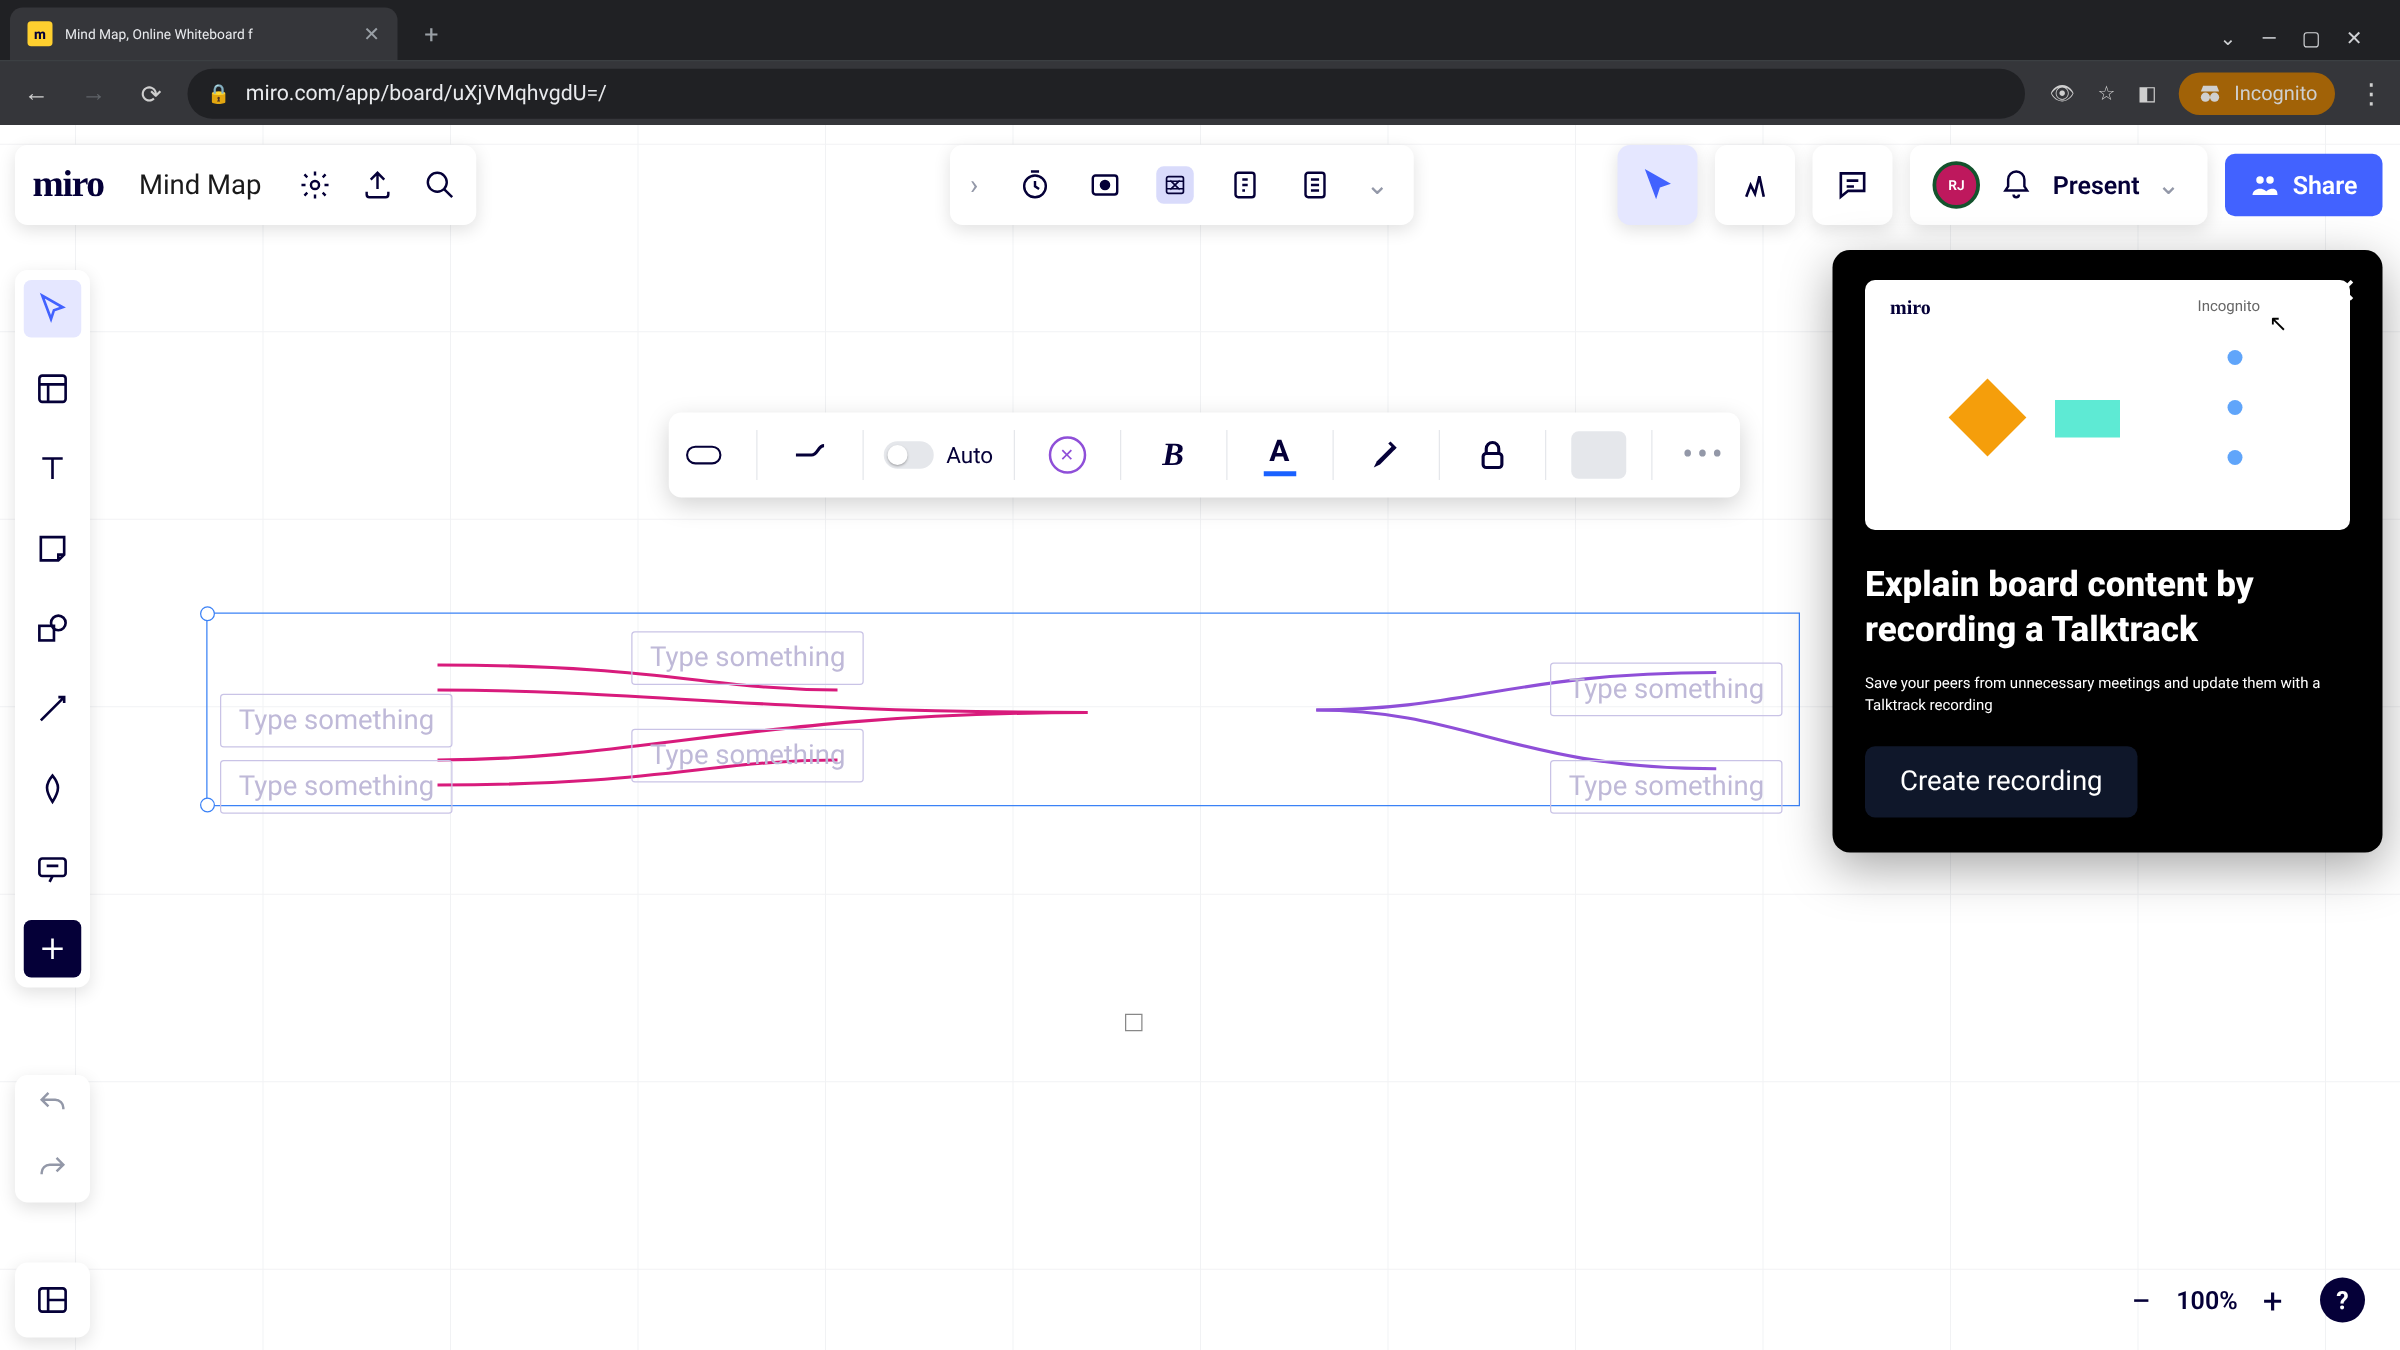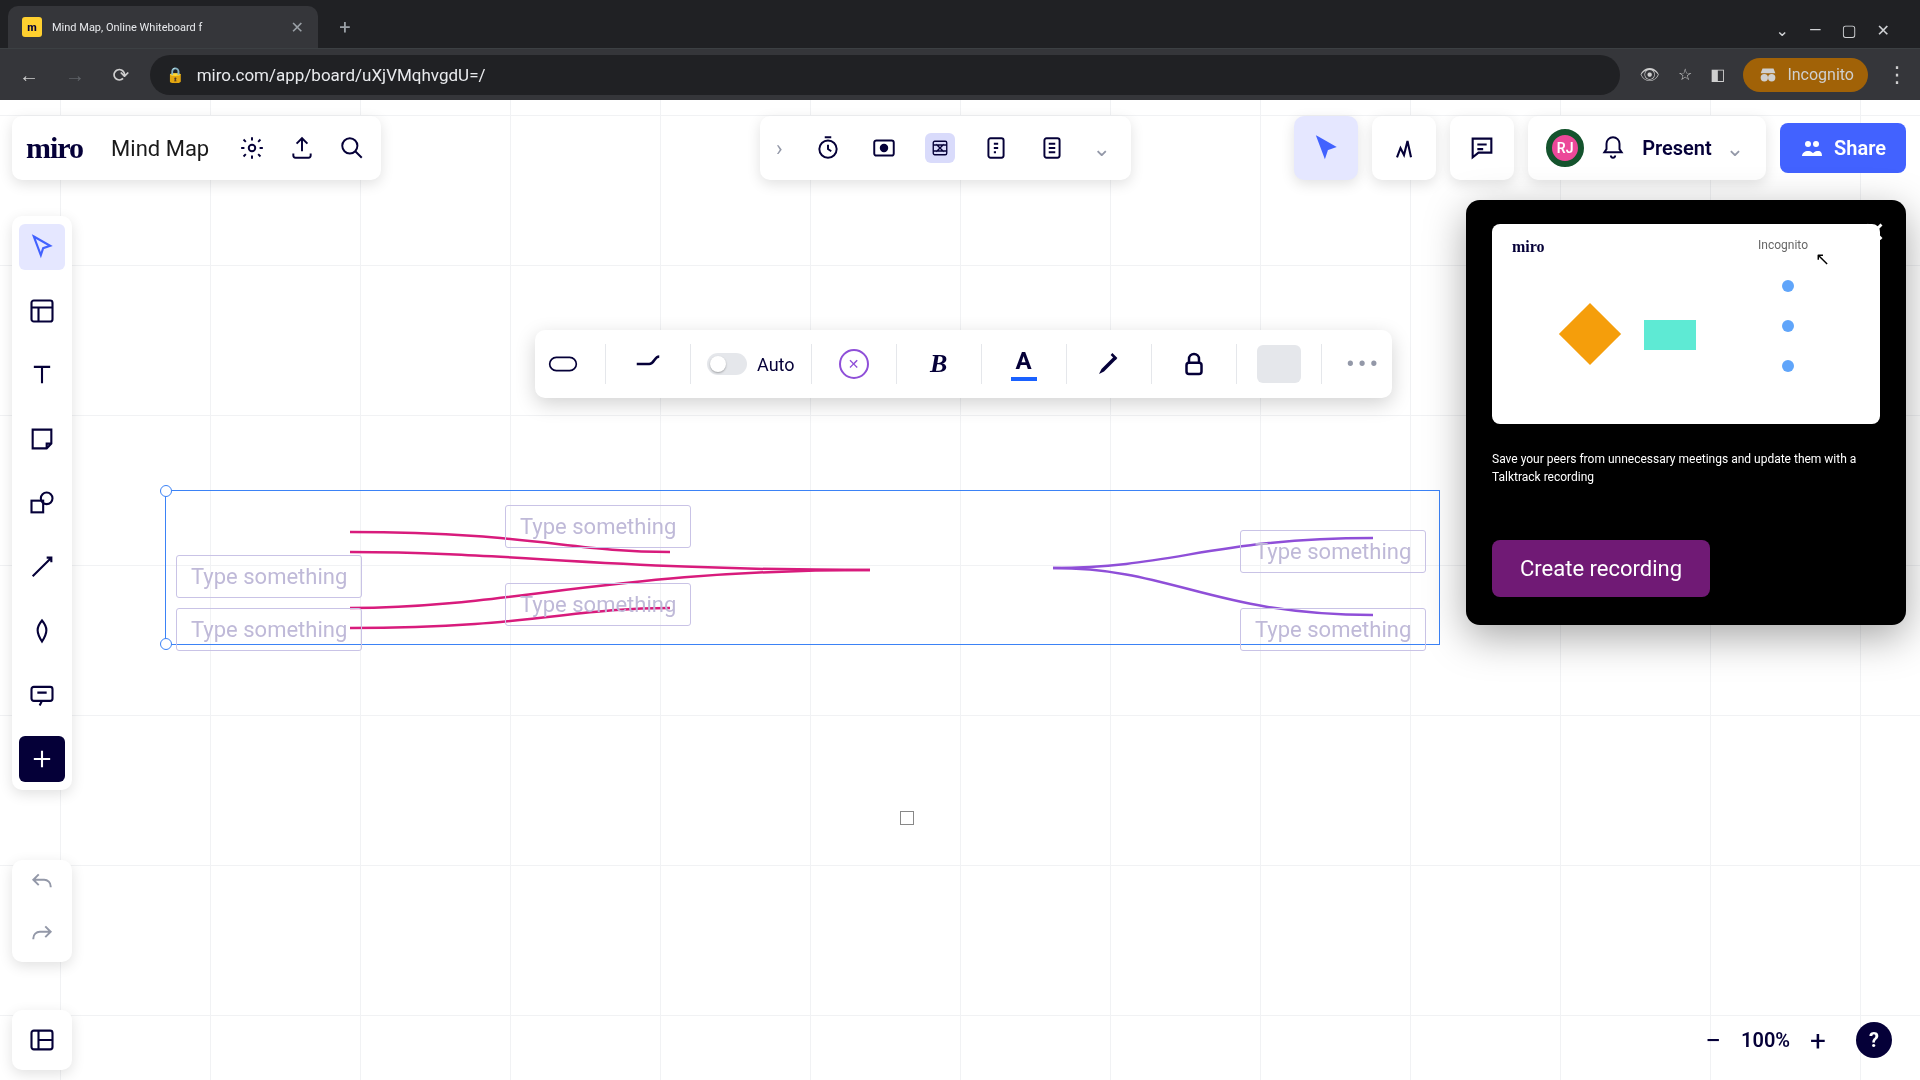--- a/index.html
+++ b/index.html
@@ -43,21 +43,21 @@
 
 .topbar-center { position:absolute; top:16px; left:760px; height:64px; background:#fff; border-radius:10px; box-shadow:0 4px 14px rgba(0,0,0,.12); display:flex; align-items:center; padding:0 16px; gap:26px;}
 .topbar-center .hl { background:#d9dbfb; border-radius:6px; padding:6px;}
 .chevron{ color:#9398a8; font-size:22px; padding-right:4px;}
 
 
 .topbar-right { position:absolute; top:16px; right:14px; display:flex; align-items:center; gap:14px;}
 .square-btn { width:64px; height:64px; background:#fff; border-radius:10px; box-shadow:0 4px 14px rgba(0,0,0,.12); display:flex; align-items:center; justify-content:center;}
 .square-btn svg{width:28px;height:28px;stroke:#050038;fill:none;stroke-width:1.8;}
 .square-btn.active{ background:#e5e7ff;}
-.avatar { width:38px; height:38px; border-radius:50%; background:#ec4899; color:#fff; display:flex; align-items:center; justify-content:center; font-size:14px; font-weight:600; position:relative; border:6px solid #14532d;}
+.avatar { width:38px; height:38px; border-radius:50%; background:#be185d; color:#fff; display:flex; align-items:center; justify-content:center; font-size:11px; font-weight:600; position:relative; border:3px solid #14532d;}
 .present-group { height:64px; background:#fff; border-radius:10px; box-shadow:0 4px 14px rgba(0,0,0,.12); display:flex; align-items:center; padding:0 18px; gap:14px;}
 .present-label{font-size:20px; font-weight:600; color:#050038;}
 .share-btn { height:50px; background:#4262ff; color:#fff; border-radius:8px; display:flex; align-items:center; gap:10px; padding:0 20px; font-size:20px; font-weight:600;}
 .share-btn svg{width:24px;height:24px;fill:#fff;}
 
 
 .toolbox { position:absolute; top:116px; left:12px; width:60px; background:#fff; border-radius:10px; box-shadow:0 4px 14px rgba(0,0,0,.12); display:flex; flex-direction:column; align-items:center; padding:8px 0; gap:18px;}
 .tool-btn{ width:46px; height:46px; display:flex; align-items:center; justify-content:center; border-radius:6px;}
 .tool-btn svg{width:28px;height:28px;stroke:#050038;fill:none;stroke-width:1.8;}
 .tool-btn.selected{ background:#e5e7ff;}
@@ -106,21 +106,21 @@
 .popup .close-x{ position:absolute; top:16px; right:20px; font-size:28px; cursor:pointer; color:#fff;}
 .popup-img{ width:100%; height:200px; background:#fff; border-radius:8px; margin-bottom:26px; position:relative; overflow:hidden;}
 .popup-img .mini-logo{position:absolute;top:14px;left:20px;font-family:Georgia,serif;font-weight:800;color:#050038;font-size:16px;}
 .popup-img .mini-rec{position:absolute;top:14px;right:72px;font-size:12px;color:#666;}
 .popup-img .mini-cursor{position:absolute;top:24px;right:50px;font-size:18px;color:#000;}
 .popup-img .diamond{position:absolute;width:44px;height:44px;background:#f59e0b;transform:rotate(45deg);top:88px;left:76px;}
 .popup-img .rect{position:absolute;width:52px;height:30px;background:#5eead4;top:96px;left:152px;}
 .popup-img .dot{position:absolute;width:12px;height:12px;border-radius:50%;background:#60a5fa;right:86px;}
 .popup h2{ font-size:28px; font-weight:800; line-height:1.3; margin-bottom:14px;}
 .popup p{ font-size:12px; line-height:1.5; color:#fff; margin-bottom:24px;}
-.popup .cta{ background:#701a75; color:#fff; font-size:22px; padding:16px 28px; border-radius:8px; display:inline-block; cursor:pointer;margin-top:30px;}
+.popup .cta{ background:#0f172a; color:#fff; font-size:22px; padding:16px 28px; border-radius:8px; display:inline-block; cursor:pointer;}
 
 
 .zoom-bar{ position:absolute; bottom:22px; right:28px; display:flex; align-items:center; gap:20px;}
 .zoom-btn{ font-size:28px; color:#050038; cursor:pointer;}
 .zoom-val{ font-size:20px; font-weight:600; color:#050038;}
 .help{ width:36px; height:36px; border-radius:50%; background:#050038; color:#fff; display:flex; align-items:center; justify-content:center; font-size:20px; font-weight:700; margin-left:10px;}
 </style>
 </head>
 <body>
 
@@ -418,20 +418,21 @@
     <div class="popup-img">
       <span class="mini-logo">miro</span>
       <span class="mini-rec">Incognito</span>
       <span class="mini-cursor">↖</span>
       <div class="diamond"></div>
       <div class="rect"></div>
       <div class="dot" style="top:56px;"></div>
       <div class="dot" style="top:96px;"></div>
       <div class="dot" style="top:136px;"></div>
     </div>
+    <h2>Explain board content by recording a Talktrack</h2>
     <p>Save your peers from unnecessary meetings and update them with a Talktrack recording</p>
     <div class="cta"><span>Create recording</span></div>
   </div>
 
   <div class="zoom-bar">
     <span class="zoom-btn">−</span>
     <span class="zoom-val">100%</span>
     <span class="zoom-btn">+</span>
     <div class="help">?</div>
   </div>

